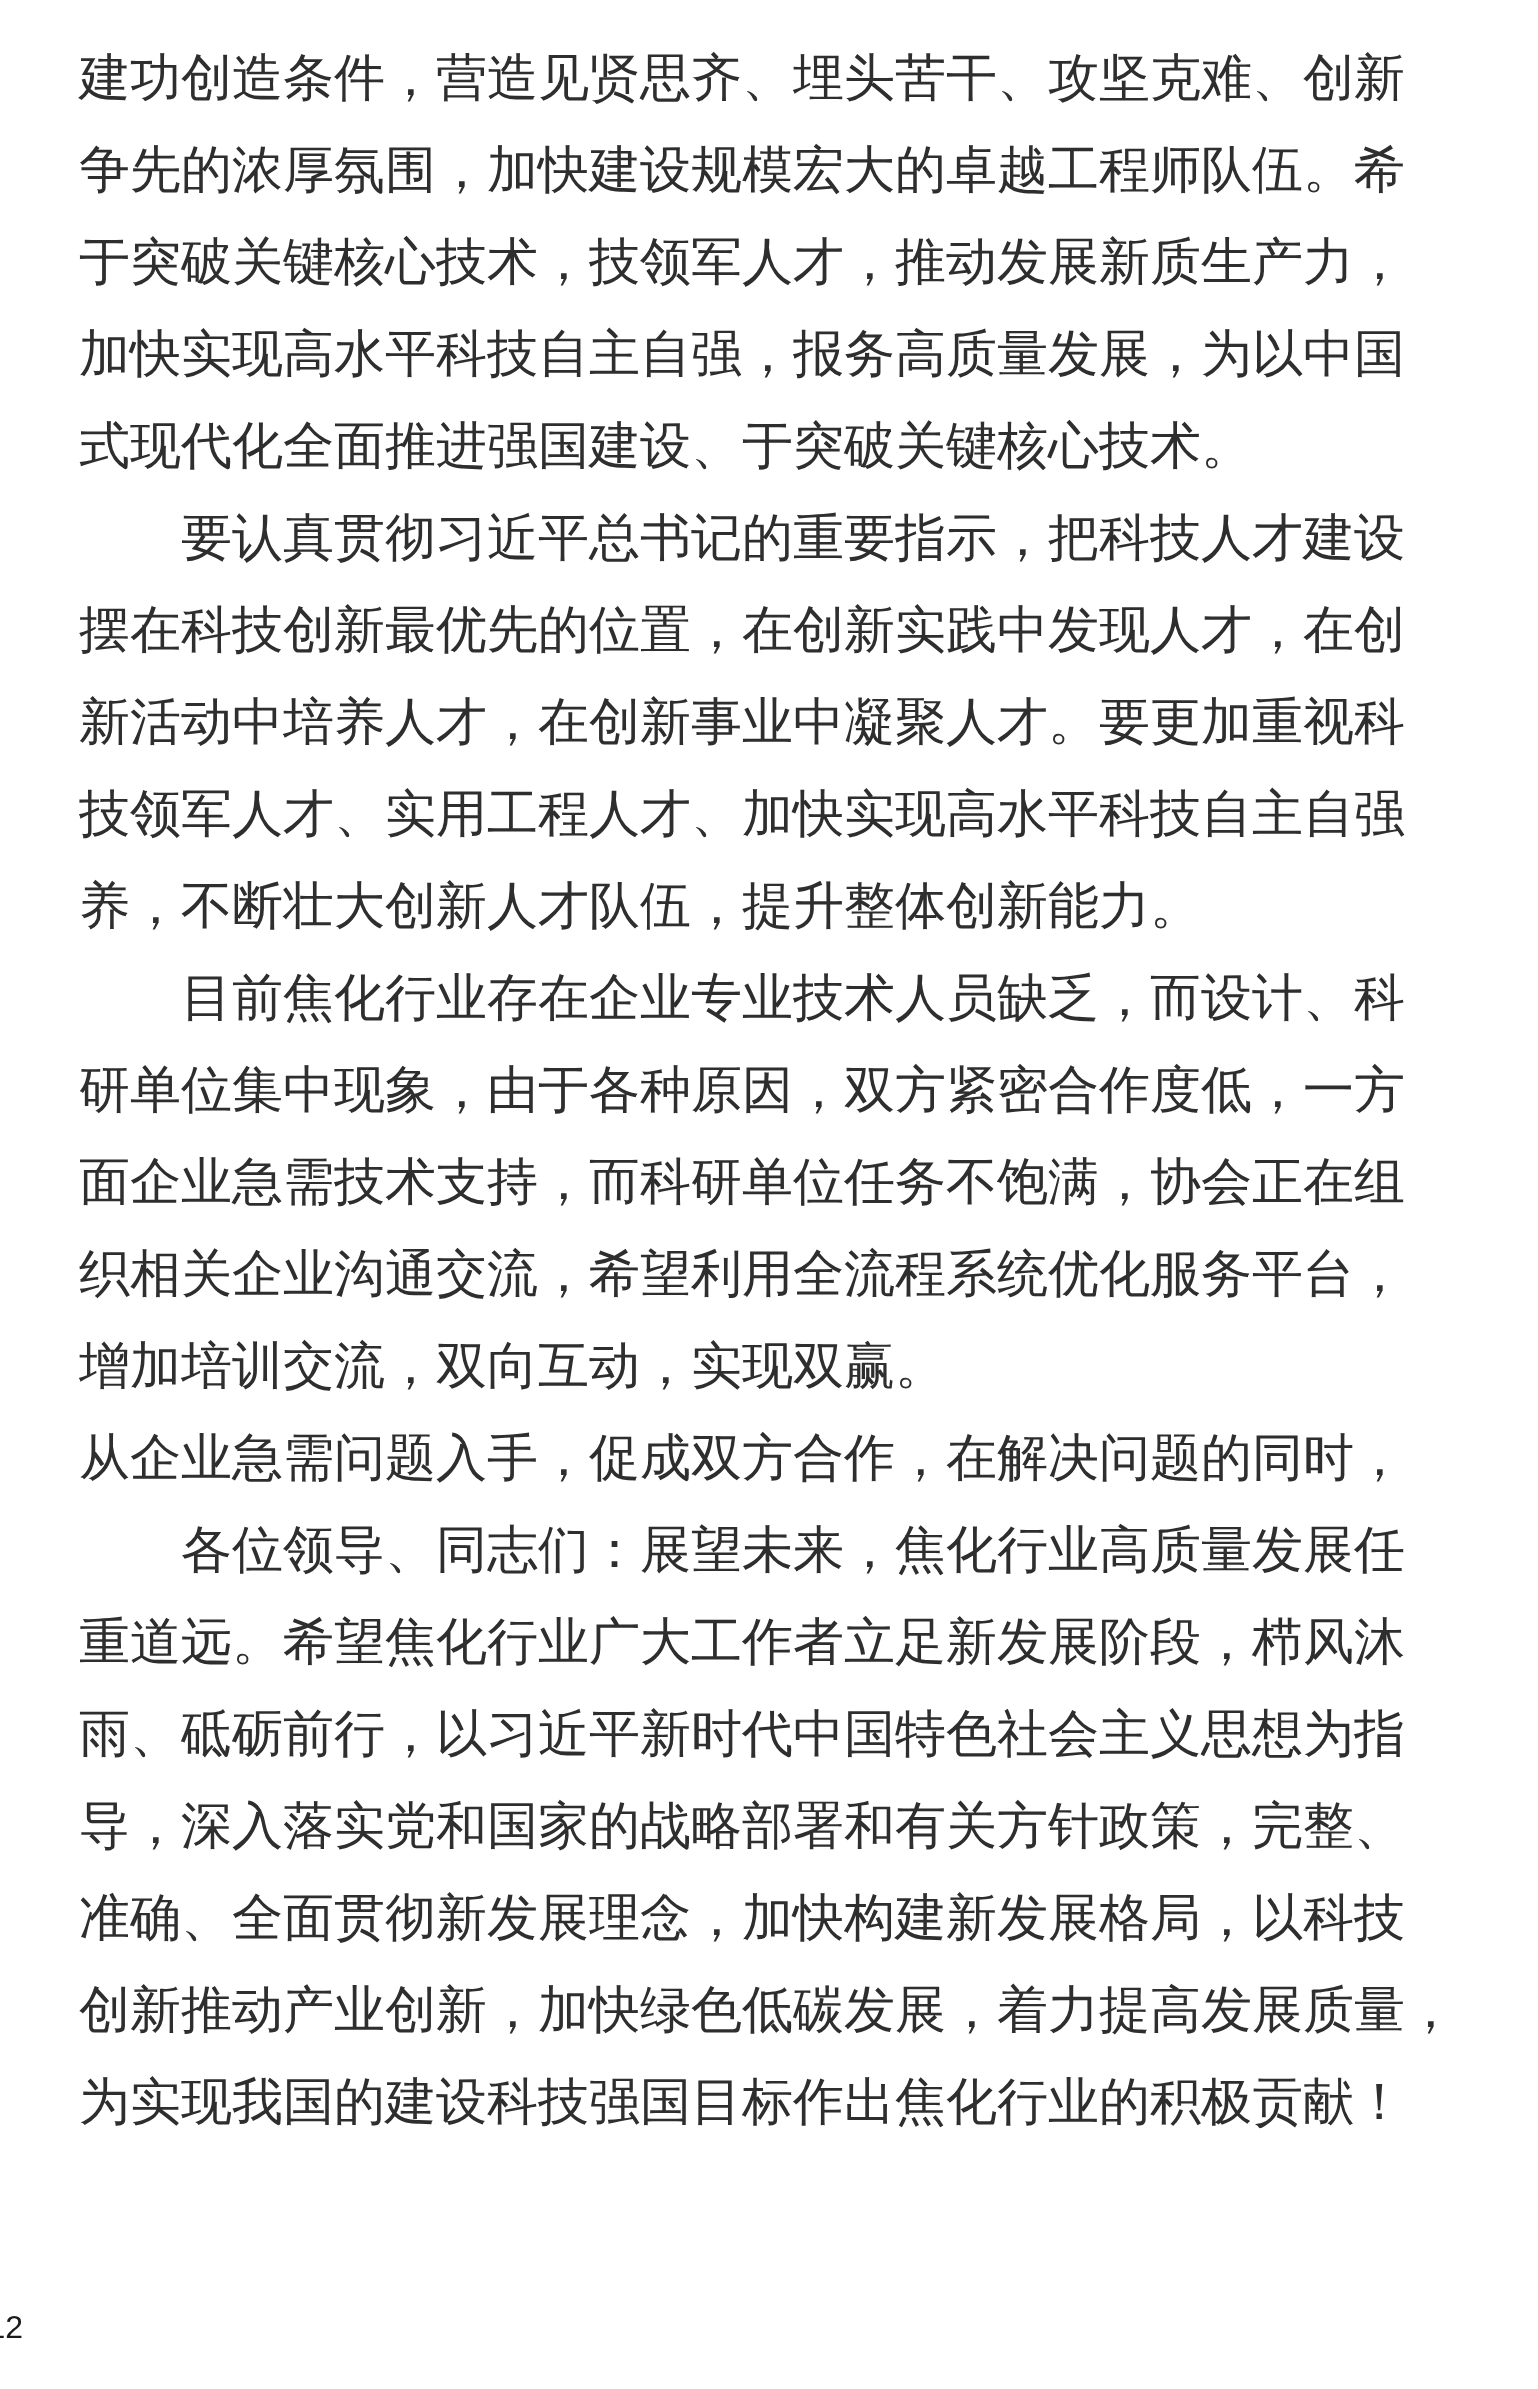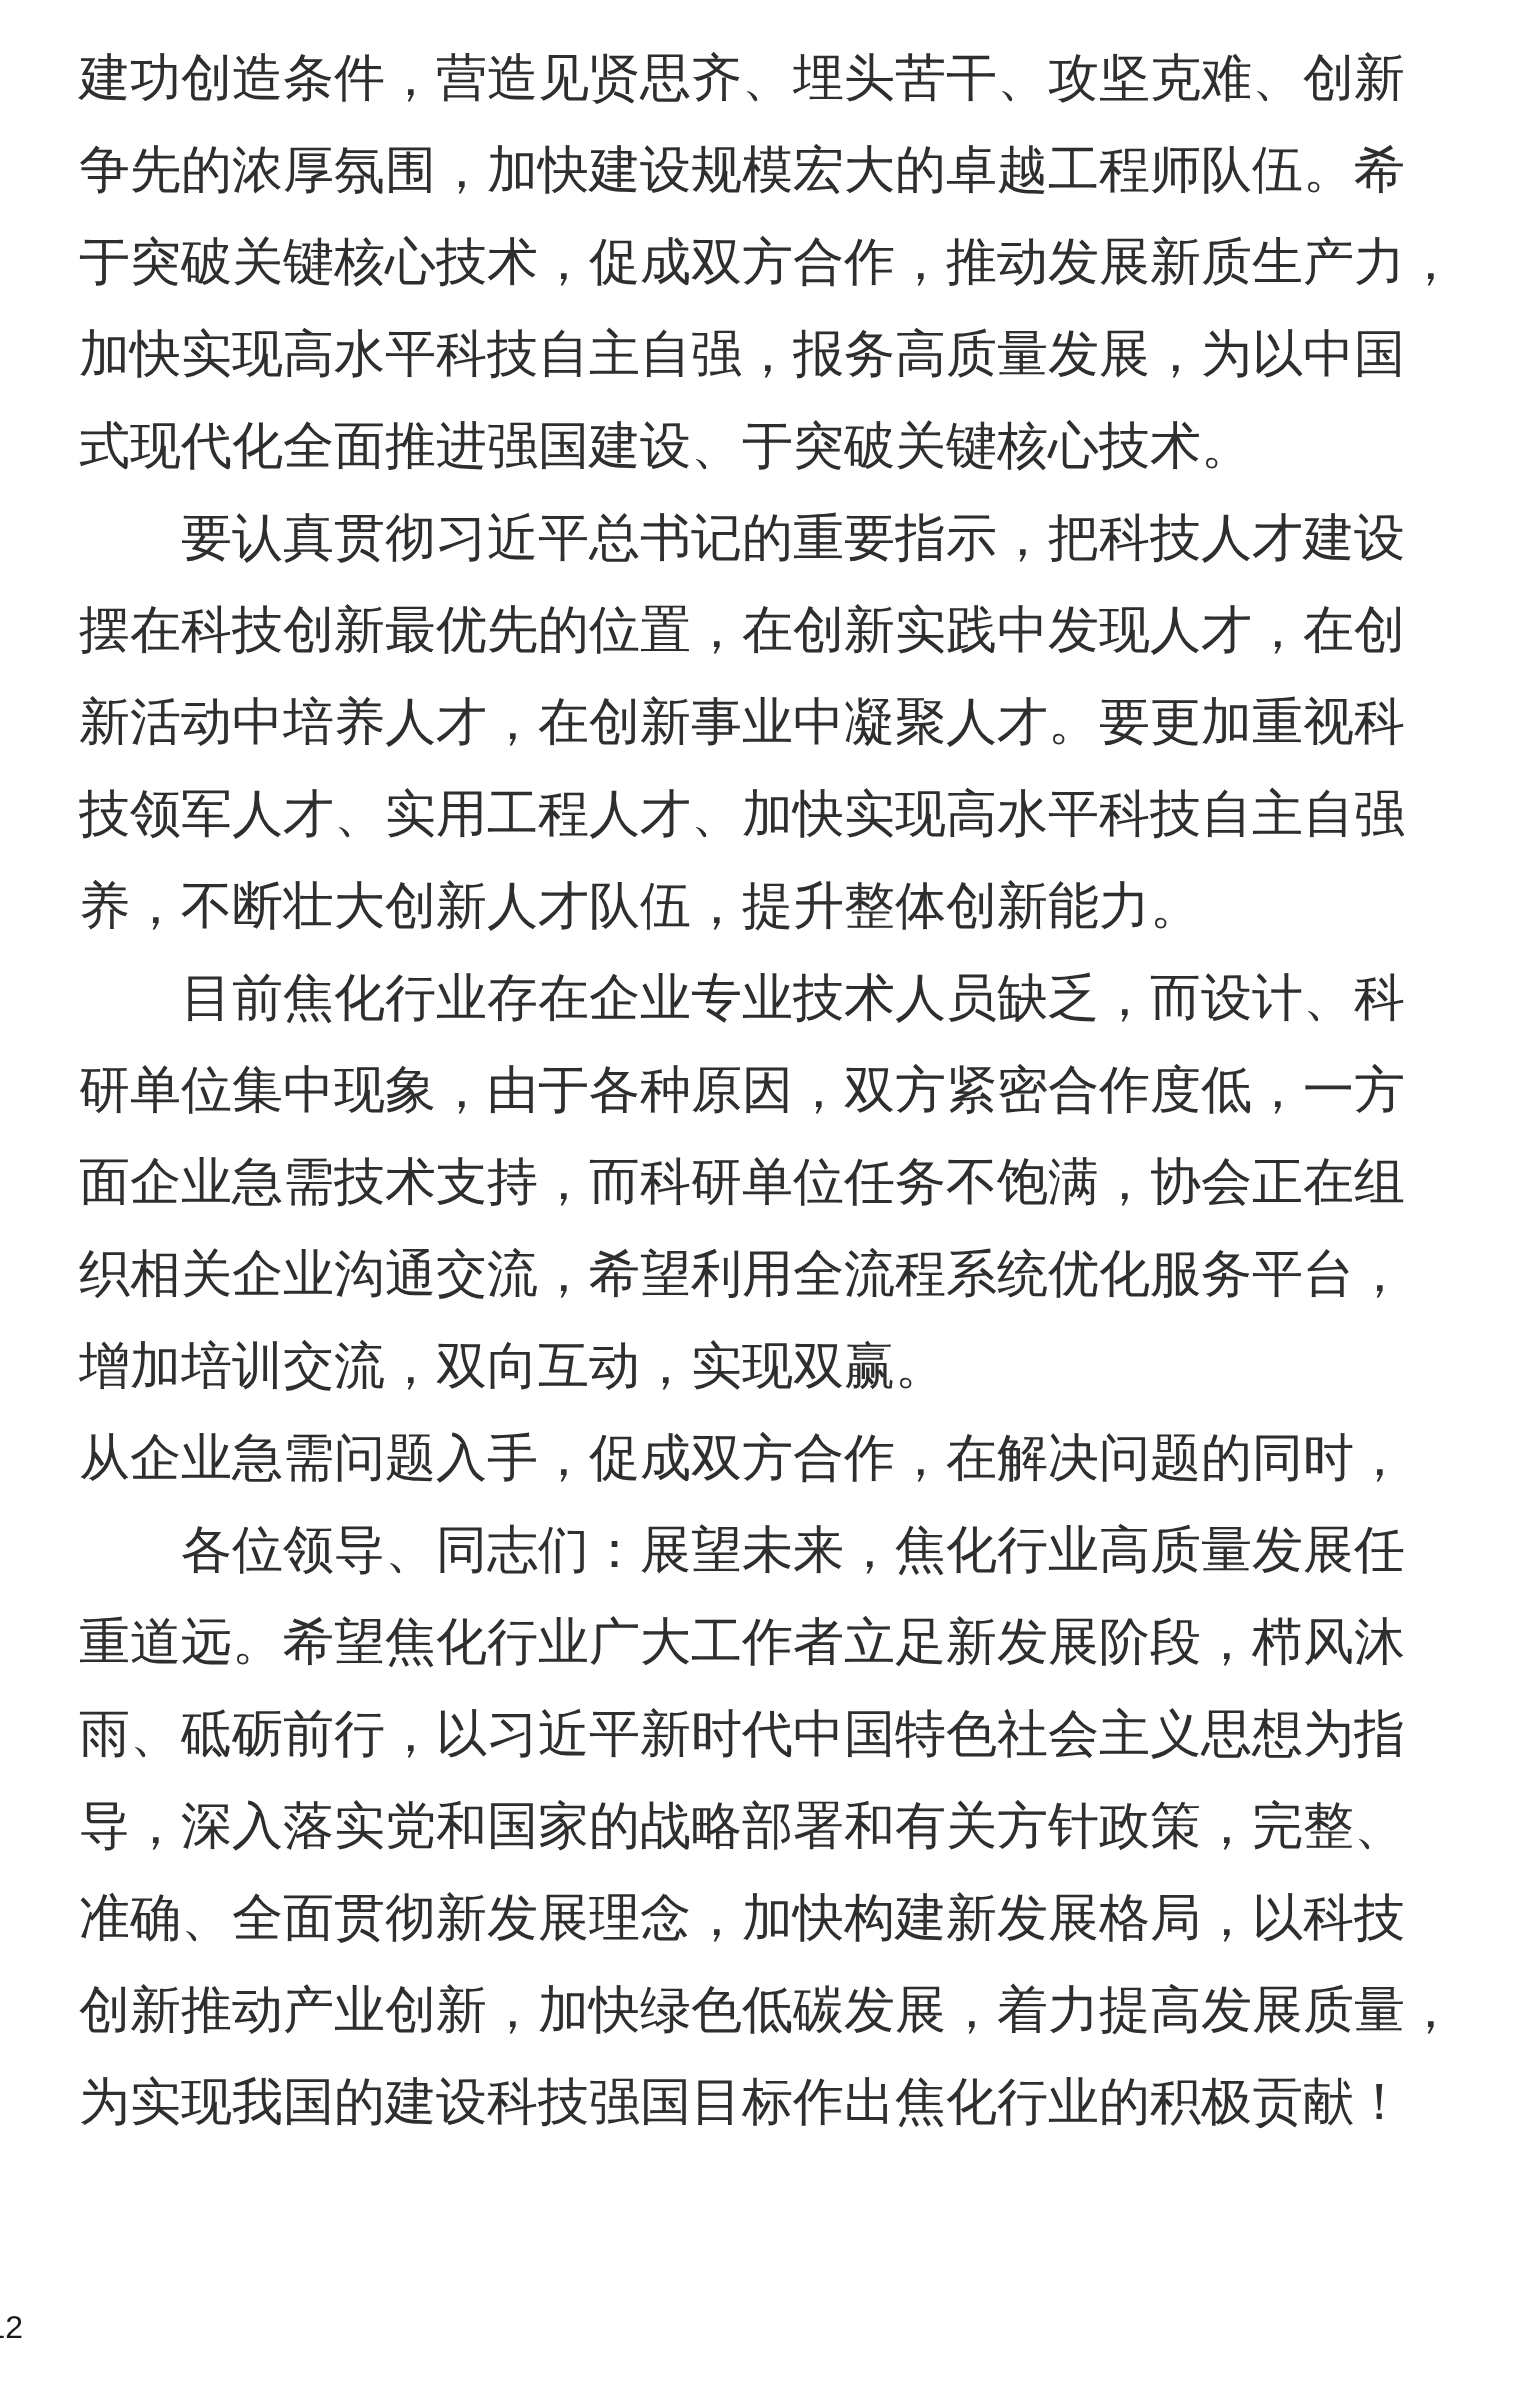--- a/index.html
+++ b/index.html
@@ -57,21 +57,21 @@
     left: -12.6px;
   }
 </style>
 </head>
 <body>
 
 <div class="page">
   <div class="text-body" id="doc-body">
       <div class="line">建功创造条件，营造见贤思齐、埋头苦干、攻坚克难、创新</div>
       <div class="line">争先的浓厚氛围，加快建设规模宏大的卓越工程师队伍。希</div>
-      <div class="line">于突破关键核心技术，促成双方合作，推动发展新质生产力，</div>
+      <div class="line">于突破关键核心技术，技领军人才，推动发展新质生产力，</div>
       <div class="line">加快实现高水平科技自主自强，报务高质量发展，为以中国</div>
       <div class="line">式现代化全面推进强国建设、于突破关键核心技术。</div>
       <div class="line indent">要认真贯彻习近平总书记的重要指示，把科技人才建设</div>
       <div class="line">摆在科技创新最优先的位置，在创新实践中发现人才，在创</div>
       <div class="line">新活动中培养人才，在创新事业中凝聚人才。要更加重视科</div>
       <div class="line">技领军人才、实用工程人才、加快实现高水平科技自主自强</div>
       <div class="line">养，不断壮大创新人才队伍，提升整体创新能力。</div>
       <div class="line indent">目前焦化行业存在企业专业技术人员缺乏，而设计、科</div>
       <div class="line">研单位集中现象，由于各种原因，双方紧密合作度低，一方</div>
       <div class="line">面企业急需技术支持，而科研单位任务不饱满，协会正在组</div>

